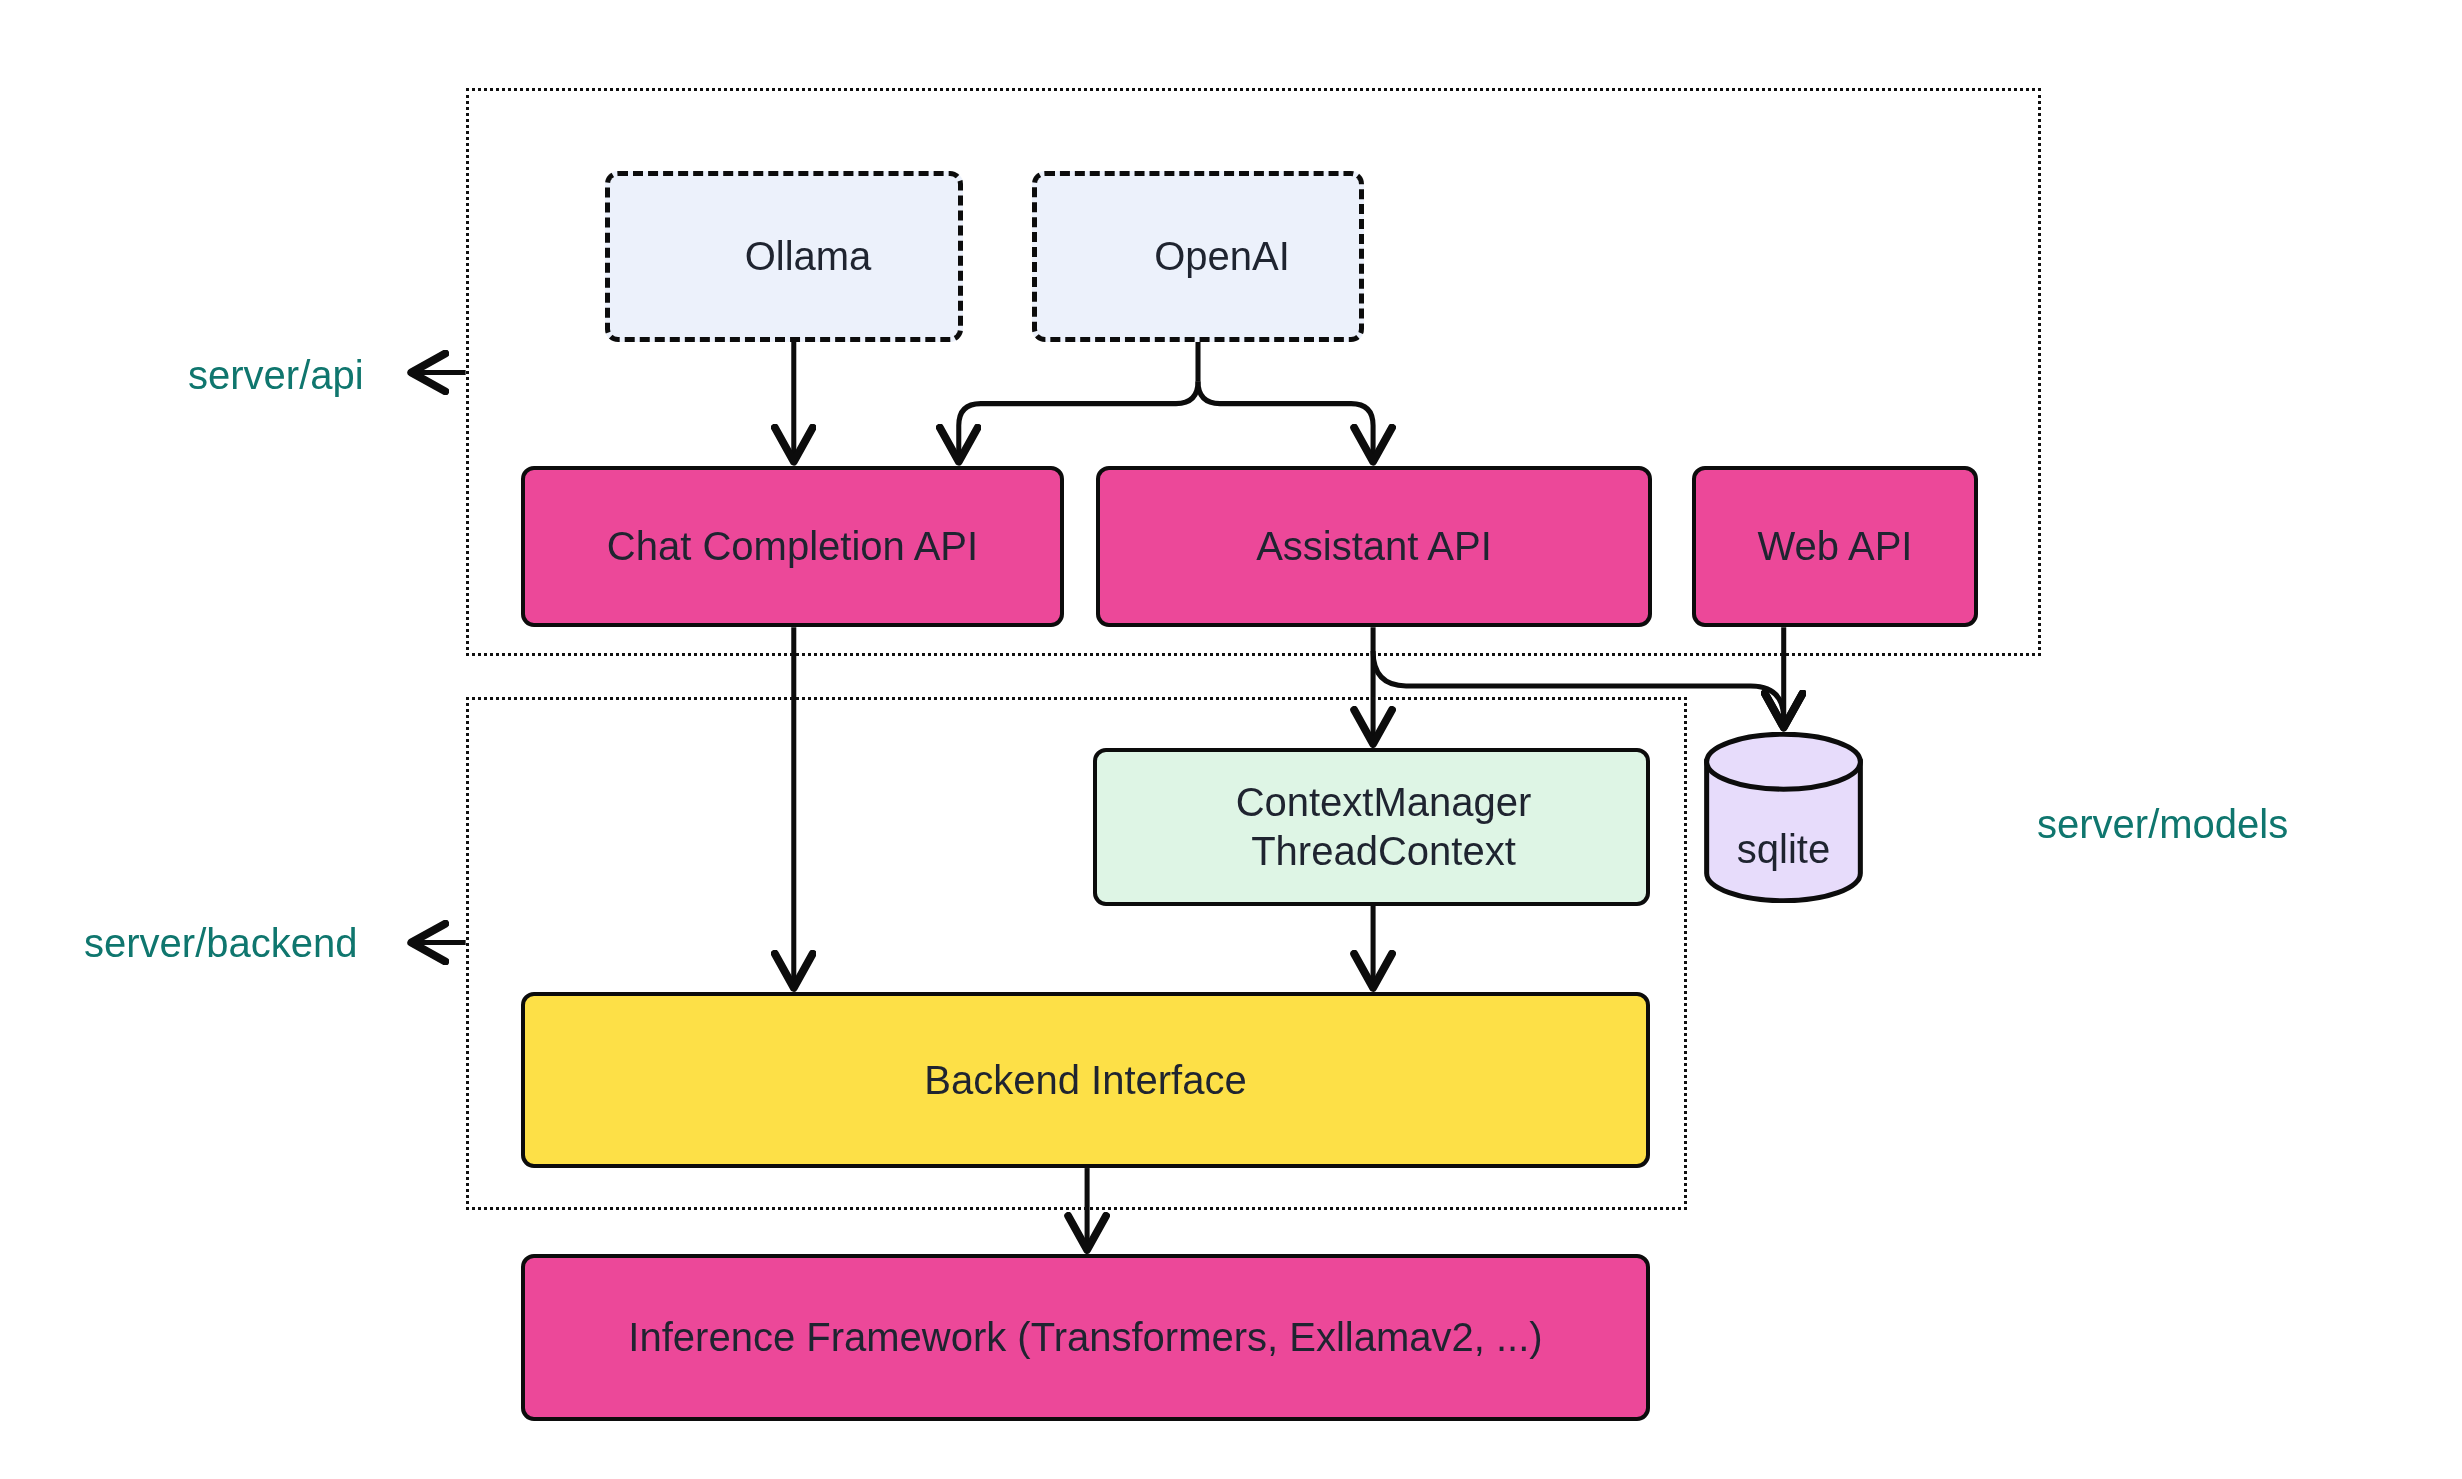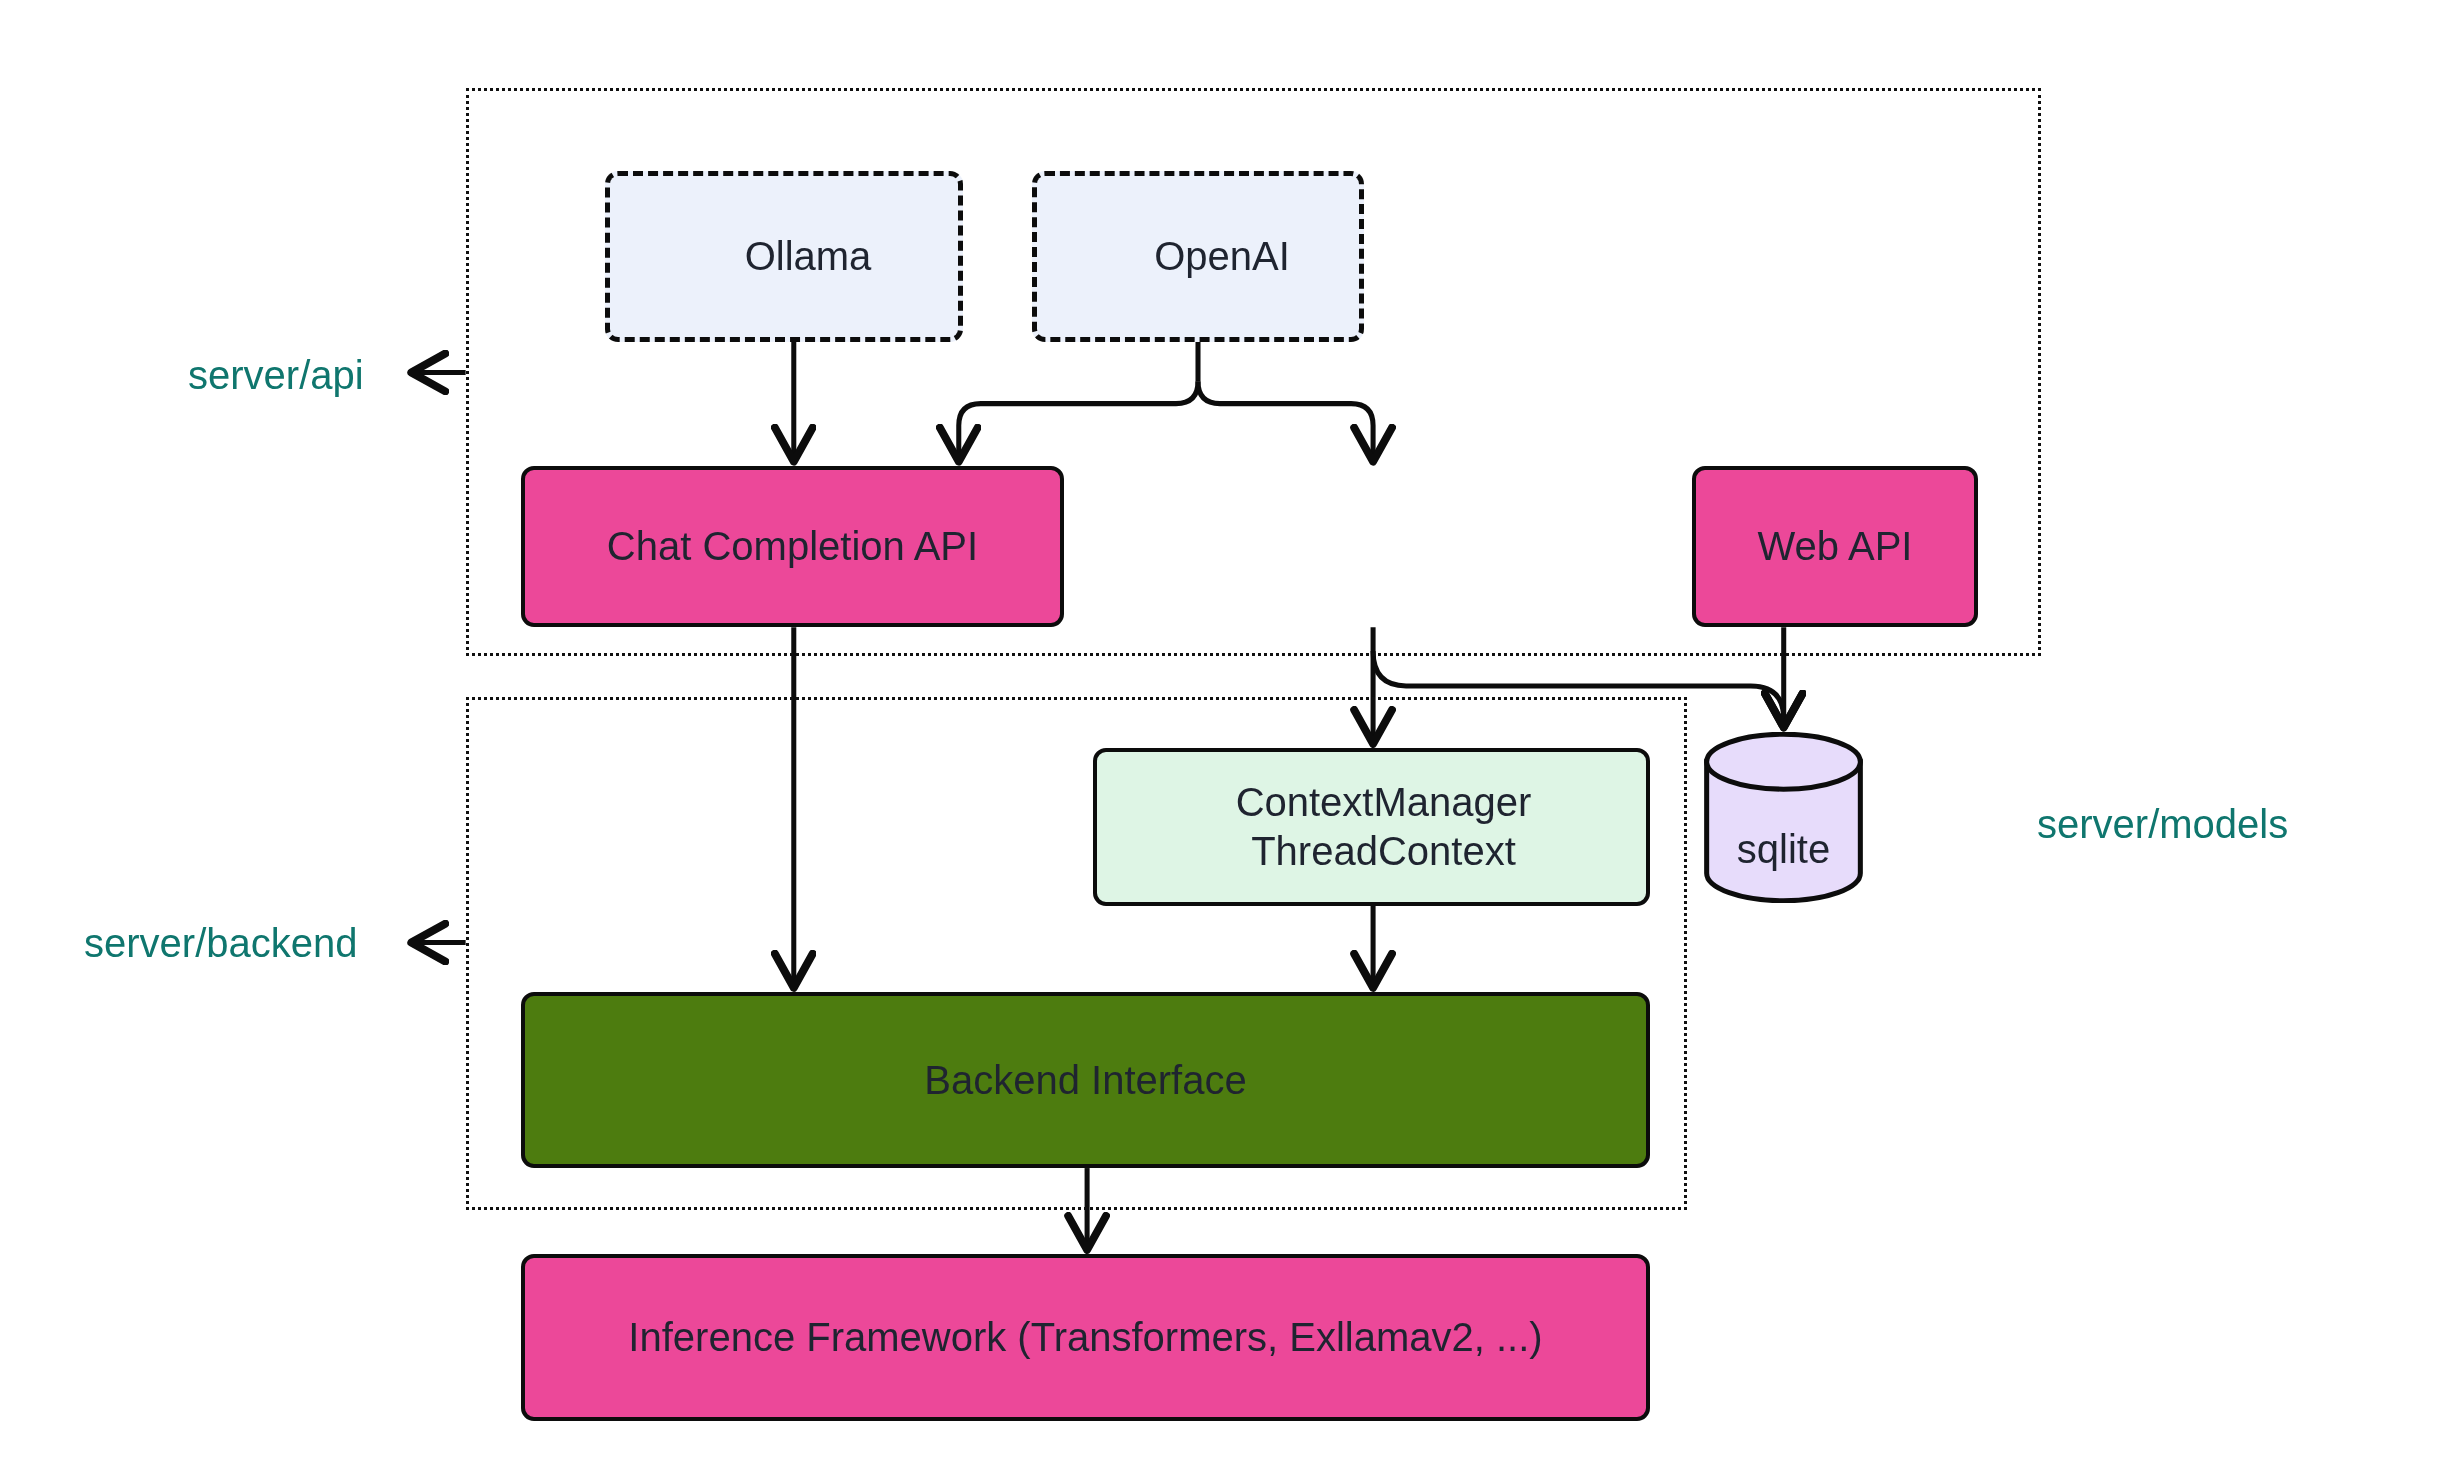--- a/index.html
+++ b/index.html
@@ -48,21 +48,21 @@
     font-size: 40px;
     padding-left: 48px;
   }
   .node-green {
     border: 4.6px solid #0c0c0c;
     background: #def5e5;
     font-size: 40px;
   }
   .node-yellow {
     border: 4.6px solid #0c0c0c;
-    background: #4d7c0f;
+    background: #fde047;
     font-size: 40px;
   }
   .node-label {
     display: block;
     white-space: pre-line;
   }
   .group {
     position: absolute;
     box-sizing: border-box;
     border: 3.7px dotted #101010;
@@ -133,20 +133,23 @@
   </div>
 
   <div class="node node-dashed" style="left:1032px; top:171px; width:332px; height:171px;">
     <span class="node-label">OpenAI</span>
   </div>
 
   <div class="node node-solid" style="left:521px; top:466px; width:543px; height:161px;">
     <span class="node-label">Chat Completion API</span>
   </div>
 
+  <div class="node node-solid" style="left:1096px; top:466px; width:556px; height:161px;">
+    <span class="node-label">Assistant API</span>
+  </div>
 
   <div class="node node-solid" style="left:1692px; top:466px; width:286px; height:161px;align-items:center;">
     <span class="node-label">Web API</span>
   </div>
 
   <div class="node node-green" style="left:1093px; top:748px; width:557px; height:158px;padding-left:24px;">
     <span class="node-label">ContextManager
 ThreadContext</span>
   </div>
 

